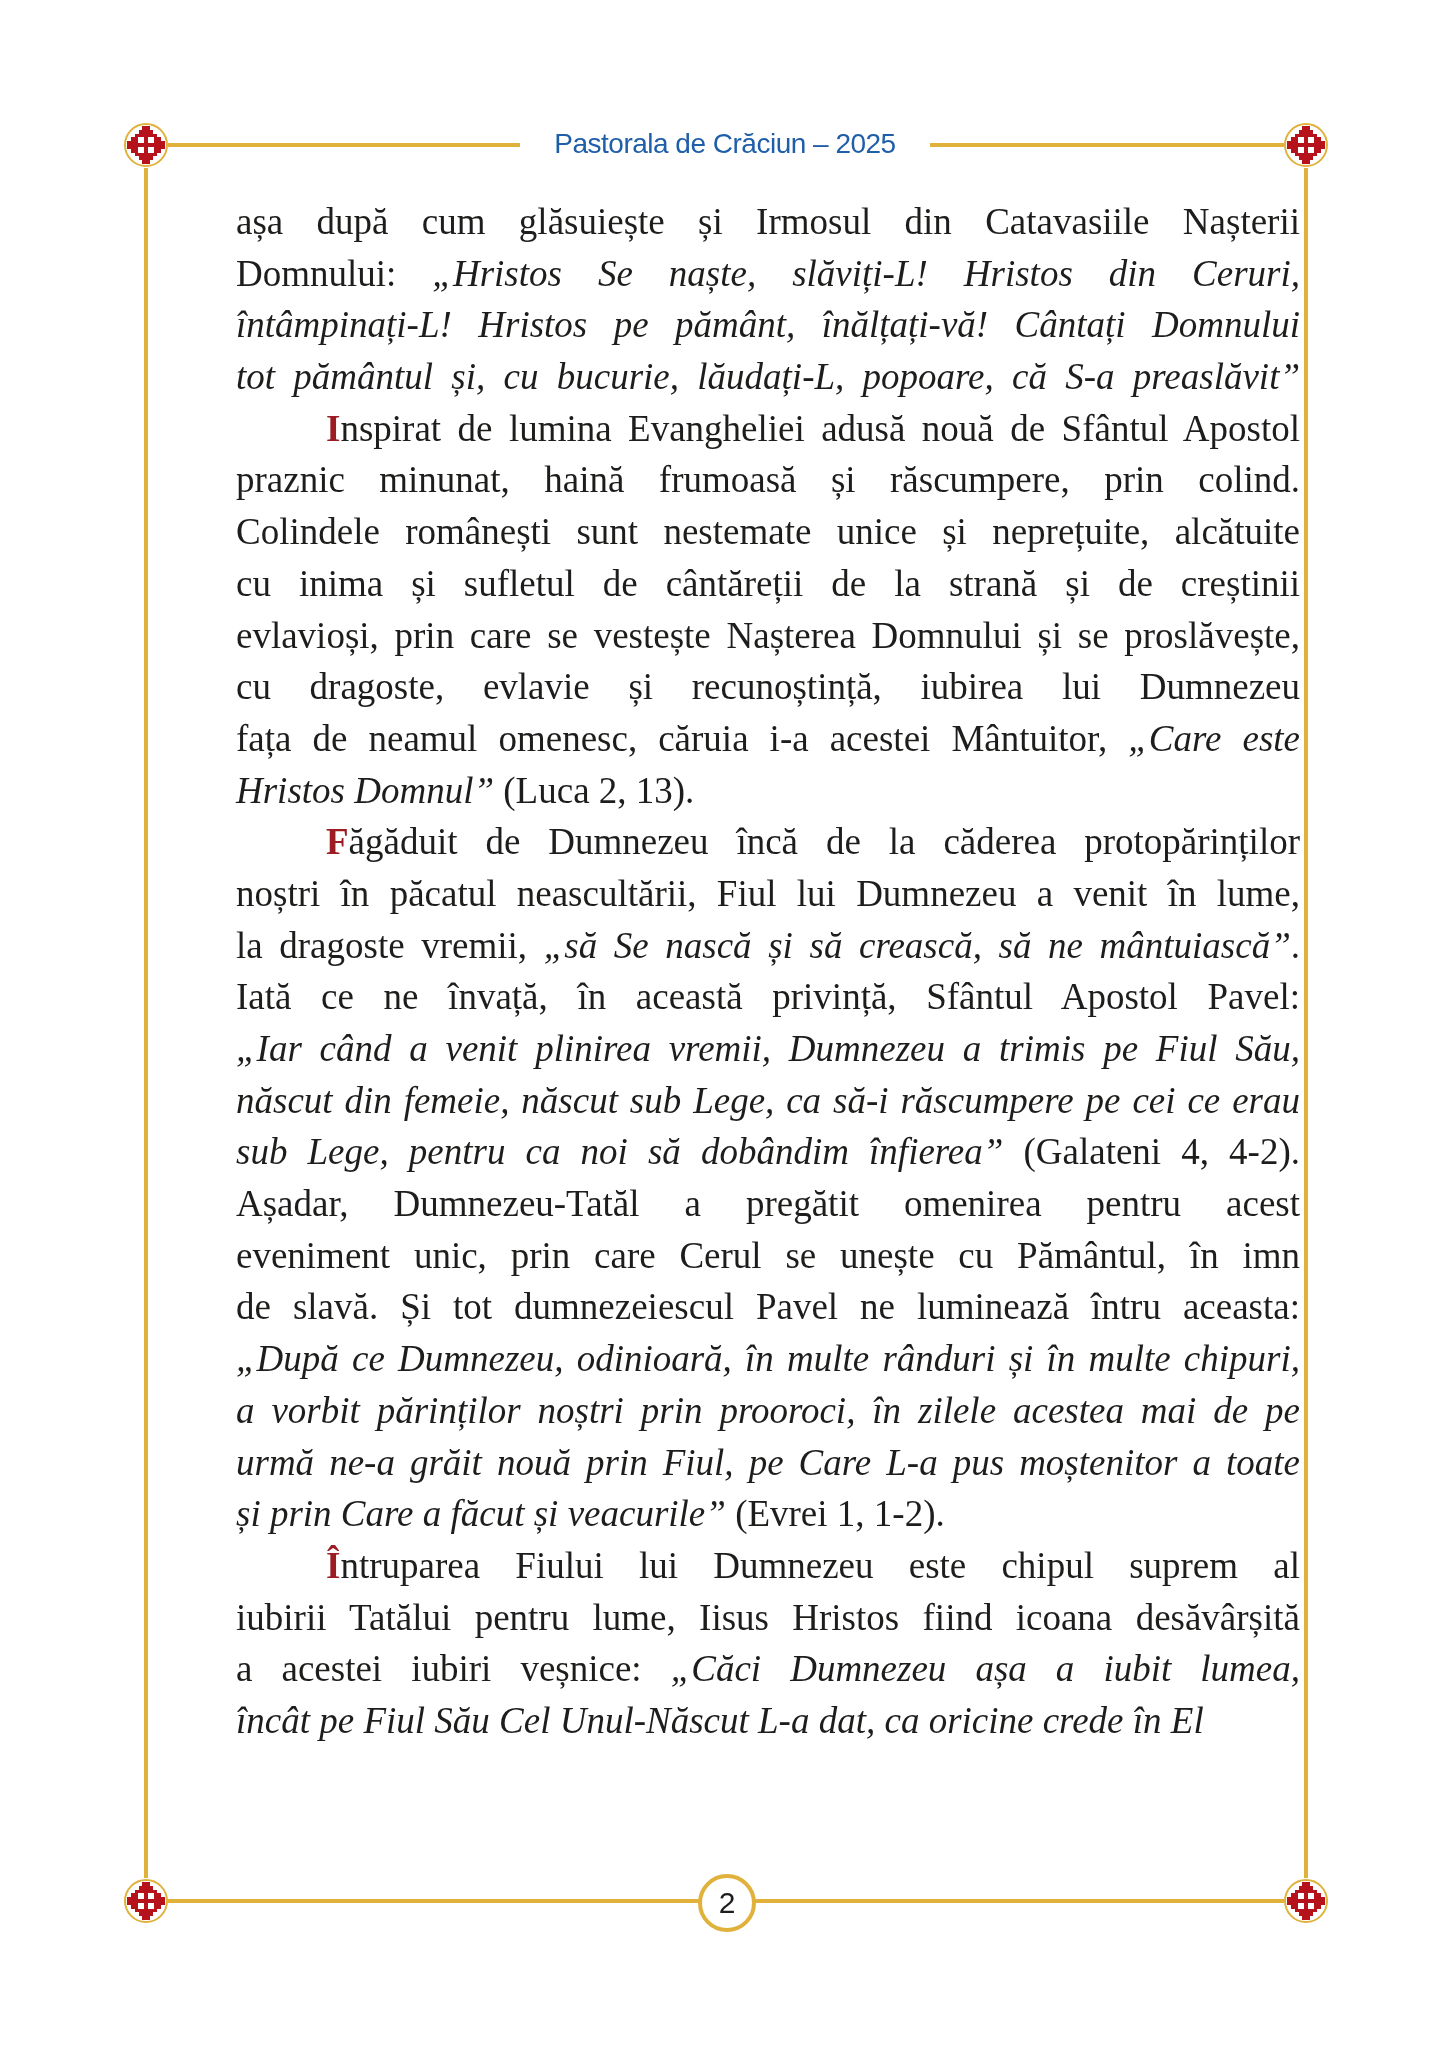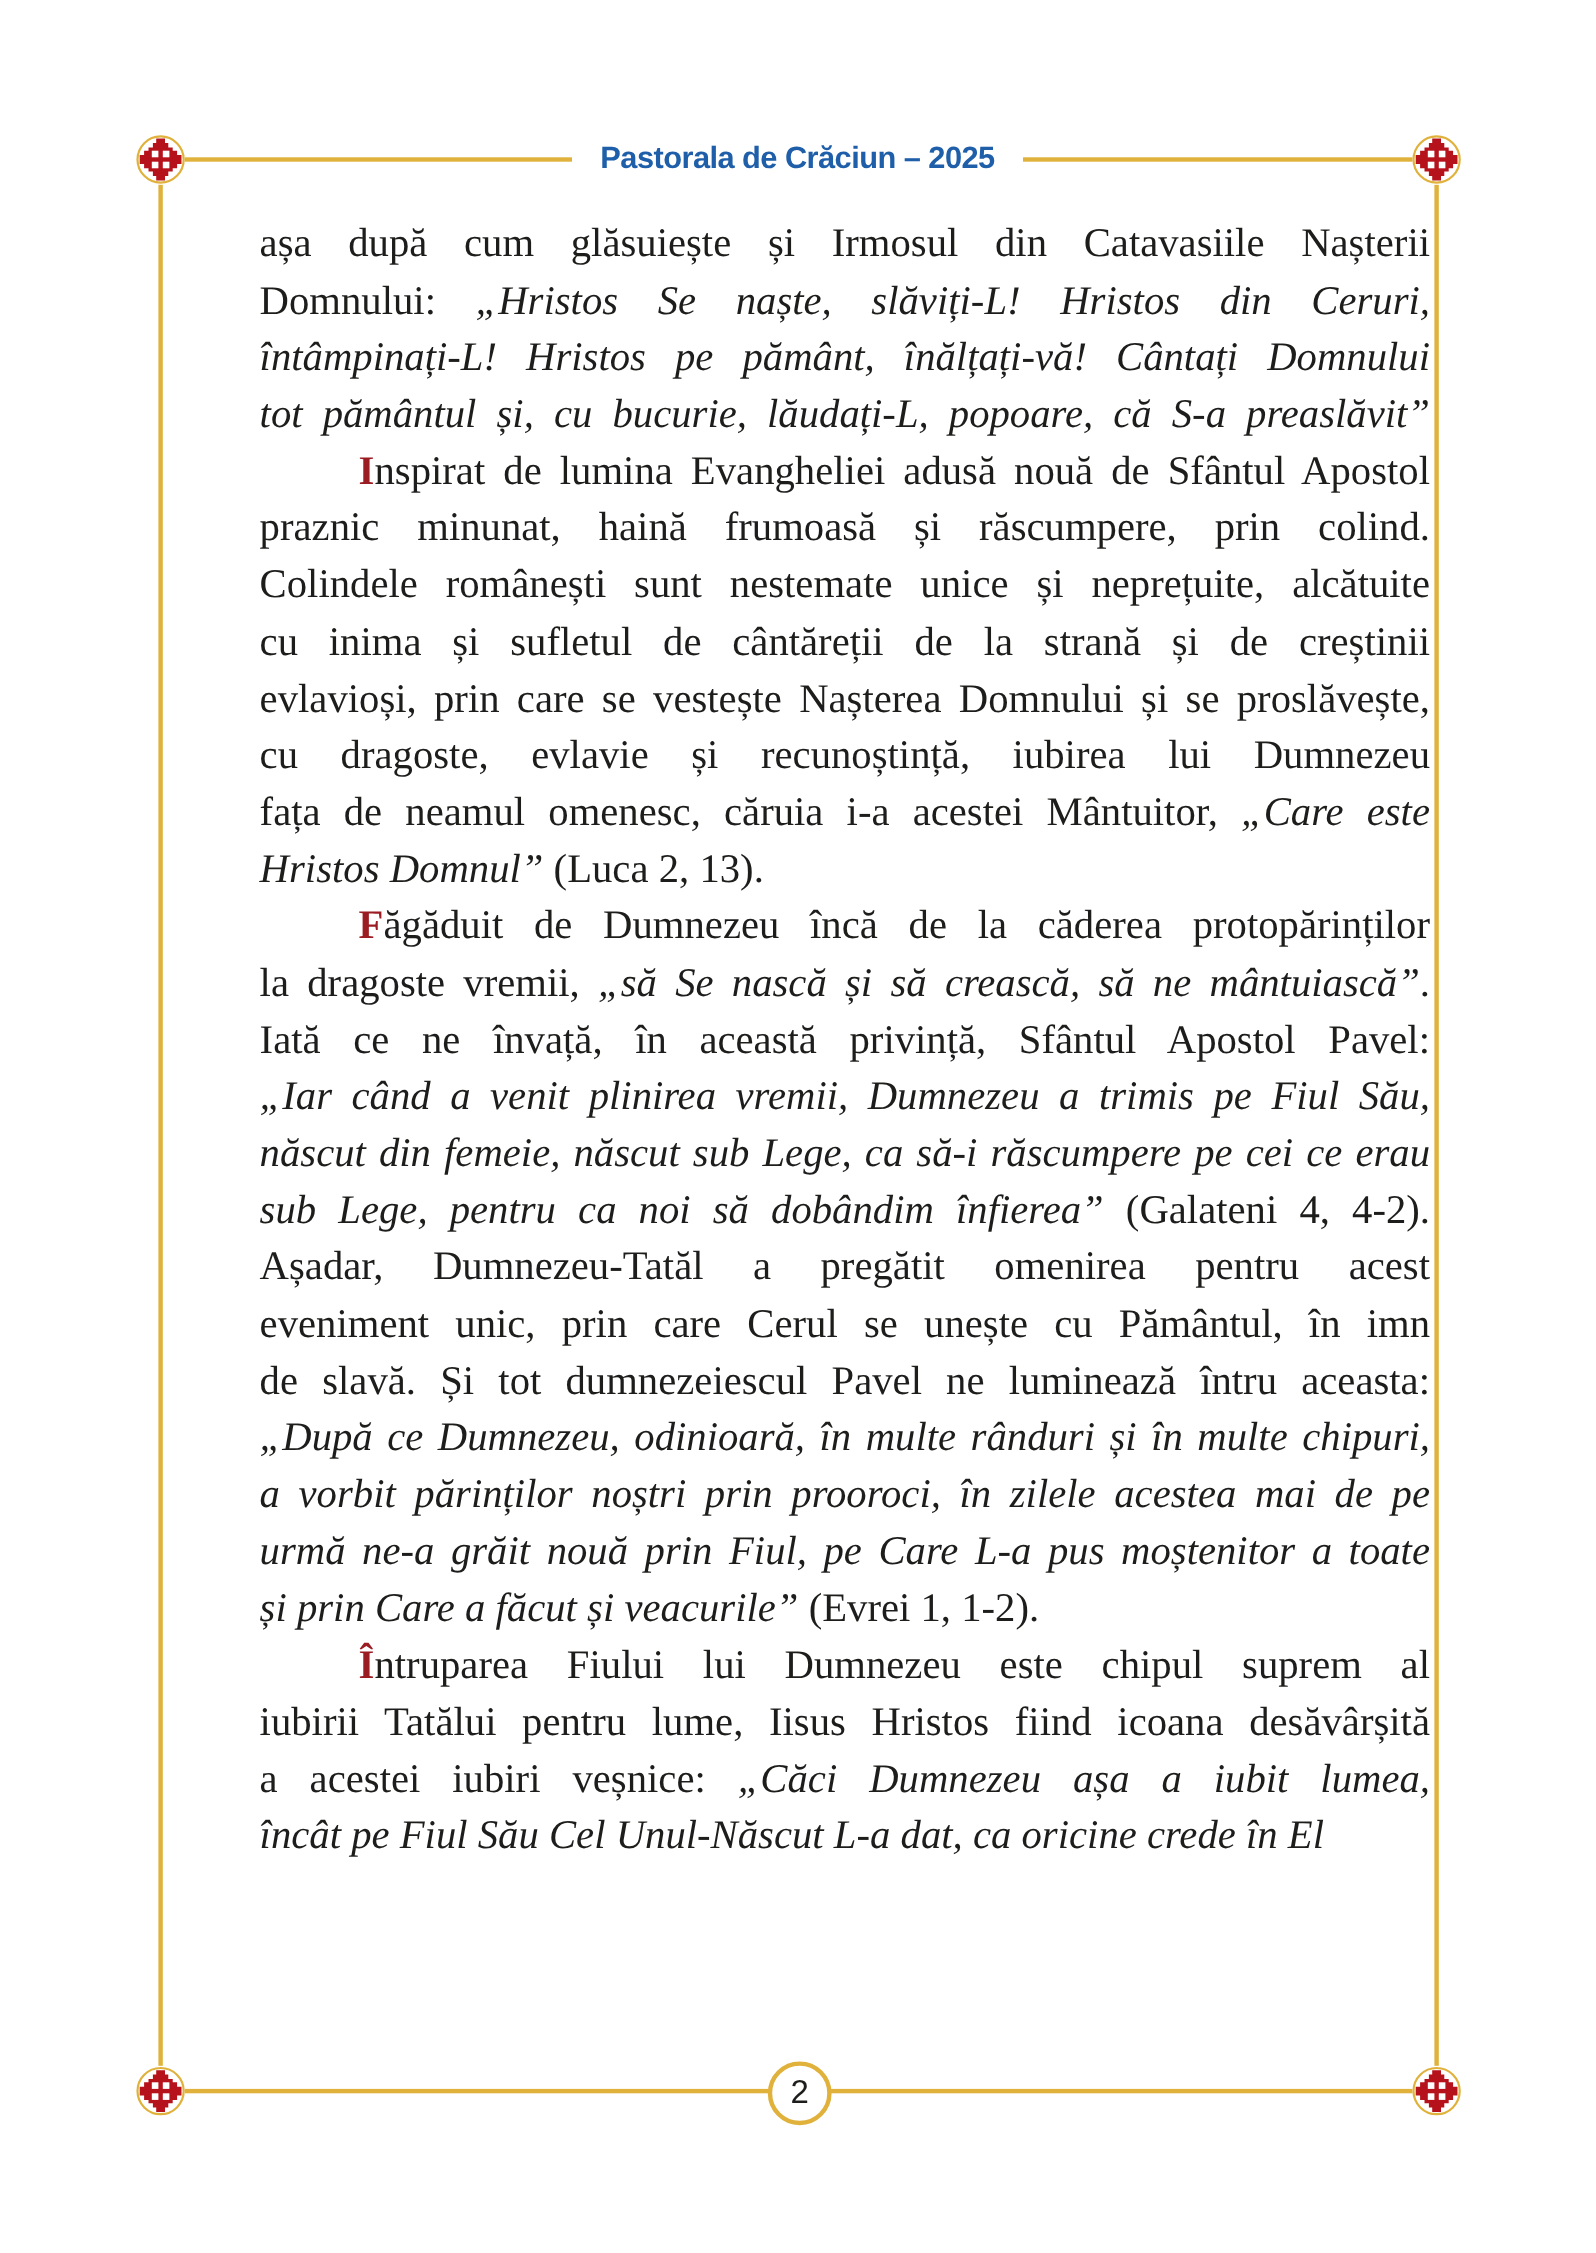--- a/index.html
+++ b/index.html
@@ -31,21 +31,20 @@
       position: absolute;
       top: 124px;
       left: 520px;
       width: 410px;
       text-align: center;
       font-family: "Liberation Sans", "DejaVu Sans", sans-serif;
       font-size: 28px;
       color: #1f5ea8;
       letter-spacing: -0.5px;
       line-height: 40px;
-      font-weight: bold;
     }
     .page-number-circle {
       position: absolute;
       left: 698px;
       top: 1874px;
       width: 50px;
       height: 50px;
       border: 4px solid #e0b23c;
       border-radius: 50%;
       background: #ffffff;
@@ -151,20 +150,21 @@
       <span class="line"><span>praznic minunat, haină frumoasă și răscumpere, prin colind.</span></span>
       <span class="line"><span>Colindele românești sunt nestemate unice și neprețuite, alcătuite</span></span>
       <span class="line"><span>cu inima și sufletul de cântăreții de la strană și de creștinii</span></span>
       <span class="line"><span>evlavioși, prin care se vestește Nașterea Domnului și se proslăvește,</span></span>
       <span class="line"><span>cu dragoste, evlavie și recunoștință, iubirea lui Dumnezeu</span></span>
       <span class="line"><span>fața de neamul omenesc, căruia i-a acestei Mântuitor, </span><span class="seg-i">„Care este</span></span>
       <span class="line last"><span class="seg-i">Hristos Domnul”</span><span> (Luca 2, 13).</span></span>
     </div>
     <div>
       <span class="line indent"><span class="drop">F</span><span>ăgăduit de Dumnezeu încă de la căderea protopărinților</span></span>
+      <span class="line"><span>noștri în păcatul neascultării, Fiul lui Dumnezeu a venit în lume,</span></span>
       <span class="line"><span>la dragoste vremii, </span><span class="seg-i">„să Se nască și să crească, să ne mântuiască”</span><span>.</span></span>
       <span class="line"><span>Iată ce ne învață, în această privință, Sfântul Apostol Pavel:</span></span>
       <span class="line"><span class="seg-i">„Iar când a venit plinirea vremii, Dumnezeu a trimis pe Fiul Său,</span></span>
       <span class="line"><span class="seg-i">născut din femeie, născut sub Lege, ca să-i răscumpere pe cei ce erau</span></span>
       <span class="line"><span class="seg-i">sub Lege, pentru ca noi să dobândim înfierea”</span><span> (Galateni 4, 4-2).</span></span>
       <span class="line"><span>Așadar, Dumnezeu-Tatăl a pregătit omenirea pentru acest</span></span>
       <span class="line"><span>eveniment unic, prin care Cerul se unește cu Pământul, în imn</span></span>
       <span class="line"><span>de slavă. Și tot dumnezeiescul Pavel ne luminează întru aceasta:</span></span>
       <span class="line"><span class="seg-i">„După ce Dumnezeu, odinioară, în multe rânduri și în multe chipuri,</span></span>
       <span class="line"><span class="seg-i">a vorbit părinților noștri prin prooroci, în zilele acestea mai de pe</span></span>

